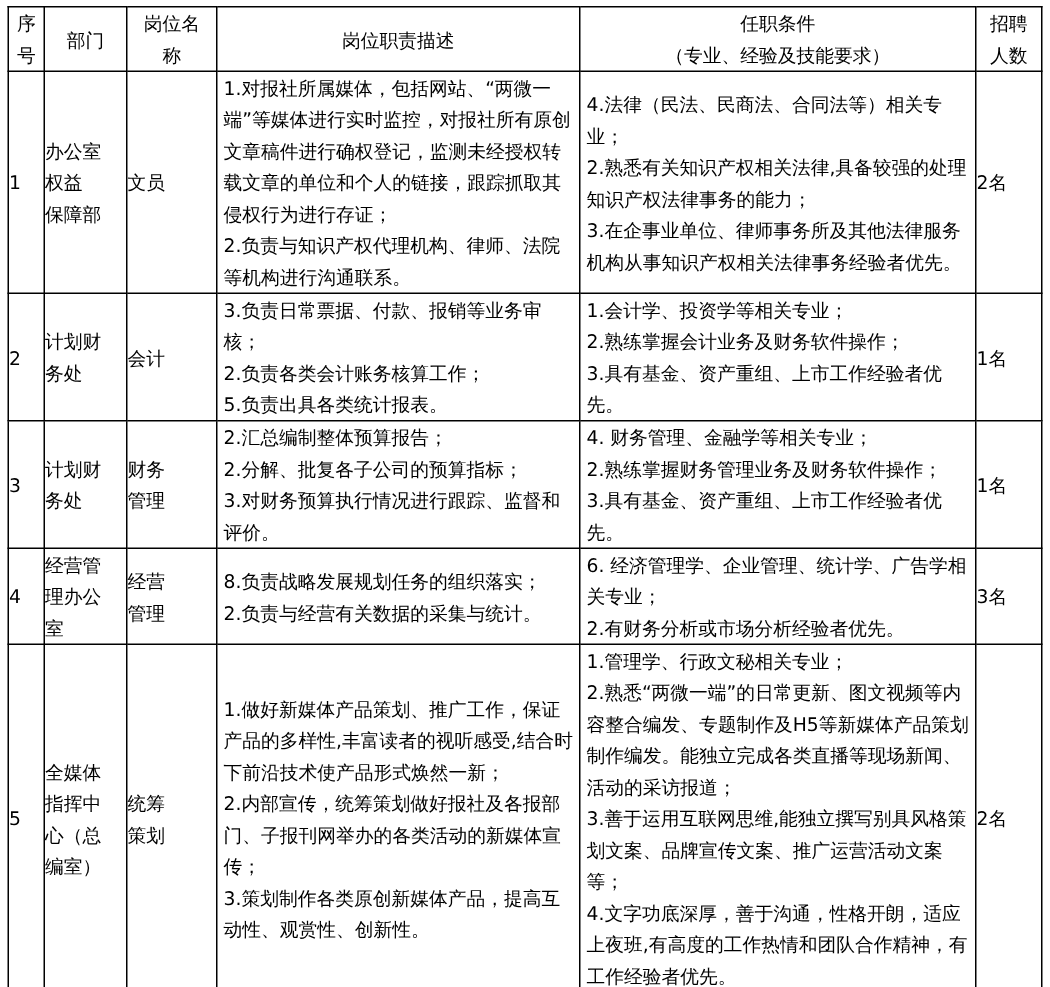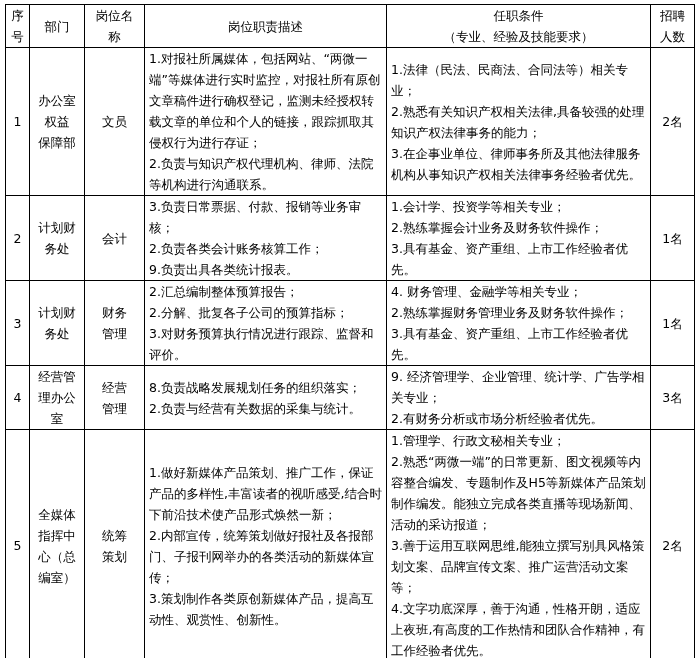--- a/index.html
+++ b/index.html
@@ -3,21 +3,21 @@
 <meta charset="utf-8">
 <style>
   html, body { margin: 0; padding: 0; background: #ffffff; }
   body { width: 700px; height: 658px; position: relative; overflow: hidden;
          font-family: "DejaVu Sans", "Liberation Sans", sans-serif; color: #000; }
   table { position: absolute; left: 5px; top: 4px; border-collapse: collapse;
           table-layout: fixed; width: 689px; }
   td, th { border: 1px solid #000; font-weight: normal; font-size: 12.5px;
            line-height: 21px; padding: 0; vertical-align: middle; }
   th { text-align: center; }
-  td.c { text-align: center; }
+  td.c { }
   td.l { text-align: left; padding: 0 4px 0 4px; word-break: break-all; }
   .line { display: block; }
   tr.r1 { height: 146px; }
   tr.r2 { height: 84px; }
   tr.r3 { height: 84px; }
   tr.r4 { height: 64px; }
   tr.r5 { height: 228px; }
   tr.rh { height: 42px; }
 </style>
 </head>
@@ -64,40 +64,40 @@
         <span class="line">保障部</span>
       </td>
       <td class="c">
         <span class="line">文员</span>
       </td>
       <td class="l">
         <span class="line">1.对报社所属媒体，包括网站、“两微一端”等媒体进行实时监控，对报社所有原创文章稿件进行确权登记，监测未经授权转载文章的单位和个人的链接，跟踪抓取其侵权行为进行存证；</span>
         <span class="line">2.负责与知识产权代理机构、律师、法院等机构进行沟通联系。</span>
       </td>
       <td class="l">
-        <span class="line">1.法律（民法、民商法、合同法等）相关专业；</span>
+        <span class="line">4.法律（民法、民商法、合同法等）相关专业；</span>
         <span class="line">2.熟悉有关知识产权相关法律,具备较强的处理知识产权法律事务的能力；</span>
         <span class="line">3.在企事业单位、律师事务所及其他法律服务机构从事知识产权相关法律事务经验者优先。</span>
       </td>
       <td class="c">2名</td>
     </tr>
 
     <tr class="r2">
       <td class="c">2</td>
       <td class="c">
         <span class="line">计划财</span>
         <span class="line">务处</span>
       </td>
       <td class="c">
         <span class="line">会计</span>
       </td>
       <td class="l">
         <span class="line">3.负责日常票据、付款、报销等业务审核；</span>
         <span class="line">2.负责各类会计账务核算工作；</span>
-        <span class="line">9.负责出具各类统计报表。</span>
+        <span class="line">5.负责出具各类统计报表。</span>
       </td>
       <td class="l">
         <span class="line">1.会计学、投资学等相关专业；</span>
         <span class="line">2.熟练掌握会计业务及财务软件操作；</span>
         <span class="line">3.具有基金、资产重组、上市工作经验者优先。</span>
       </td>
       <td class="c">1名</td>
     </tr>
 
     <tr class="r3">
@@ -132,21 +132,21 @@
       </td>
       <td class="c">
         <span class="line">经营</span>
         <span class="line">管理</span>
       </td>
       <td class="l">
         <span class="line">8.负责战略发展规划任务的组织落实；</span>
         <span class="line">2.负责与经营有关数据的采集与统计。</span>
       </td>
       <td class="l">
-        <span class="line">9. 经济管理学、企业管理、统计学、广告学相关专业；</span>
+        <span class="line">6. 经济管理学、企业管理、统计学、广告学相关专业；</span>
         <span class="line">2.有财务分析或市场分析经验者优先。</span>
       </td>
       <td class="c">3名</td>
     </tr>
 
     <tr class="r5">
       <td class="c">5</td>
       <td class="c">
         <span class="line">全媒体</span>
         <span class="line">指挥中</span>

